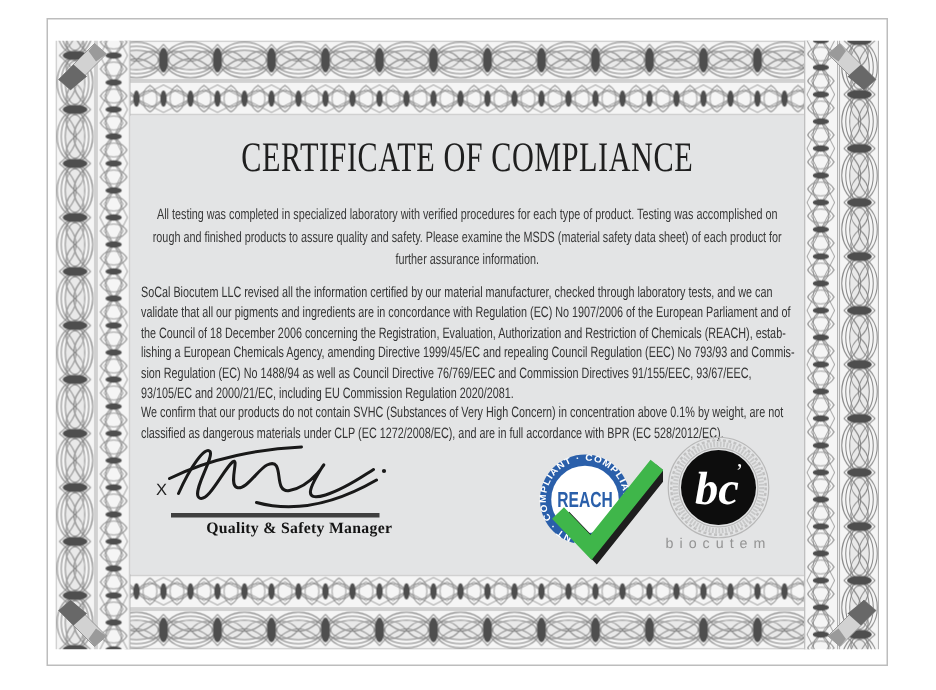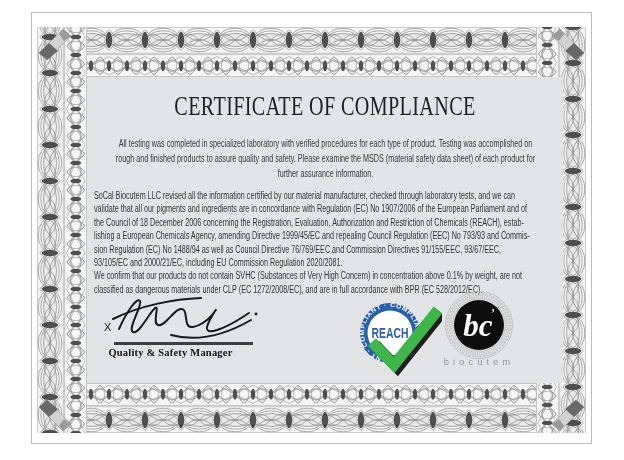--- a/index.html
+++ b/index.html
@@ -8,21 +8,20 @@
     overflow:hidden; font-family:"Liberation Sans", sans-serif;
   }
   .page {
     position:absolute; left:31px; top:12px; width:559px; height:430px;
     border:1px solid #bdbdbd; background:#ffffff;
   }
   .frame { position:absolute; left:5px; top:14px; }
   .panel {
     position:absolute; left:55px; top:64px; width:449px; height:306px;
     background:#e3e4e5;
-    padding-left:27px;
   }
   .title {
     position:absolute; top:13px; left:0; width:100%; text-align:center;
     font-family:"Liberation Serif", serif; font-size:28px; color:#1f1f1f;
     letter-spacing:0.5px; transform:scaleX(0.72); transform-origin:center top;
     white-space:nowrap;
   }
   .intro {
     position:absolute; top:59px; left:50%; width:623px; margin-left:-311.5px;
     transform:scaleX(0.72); transform-origin:center top; text-align:center;
@@ -30,21 +29,21 @@
   }
   .bodytext {
     position:absolute; top:112px; left:7px; width:623px;
     transform:scaleX(0.72); transform-origin:left top; text-align:left;
     font-size:10px; line-height:13.4px; color:#333333; white-space:pre;
   }
   .sig-x { position:absolute; left:17px; top:244px; font-size:11px; color:#222; }
   .sig-svg { position:absolute; left:10px; top:212px; }
   .sig-line { position:absolute; left:27px; top:265px; width:139px; height:2.5px; background:#3f3f3f; }
   .sig-role {
-    position:absolute; left:14px; top:270px; width:139px; text-align:center;
+    position:absolute; left:43px; top:270px; width:139px; text-align:center;
     font-family:"Liberation Serif", serif; font-weight:bold; font-size:10.5px;
     color:#141414; letter-spacing:0.2px; white-space:nowrap;
   }
   .reach-svg { position:absolute; left:255px; top:210px; }
   .brand-svg { position:absolute; left:352px; top:200px; }
 </style>
 </head>
 <body>
 
 <div class="page">

